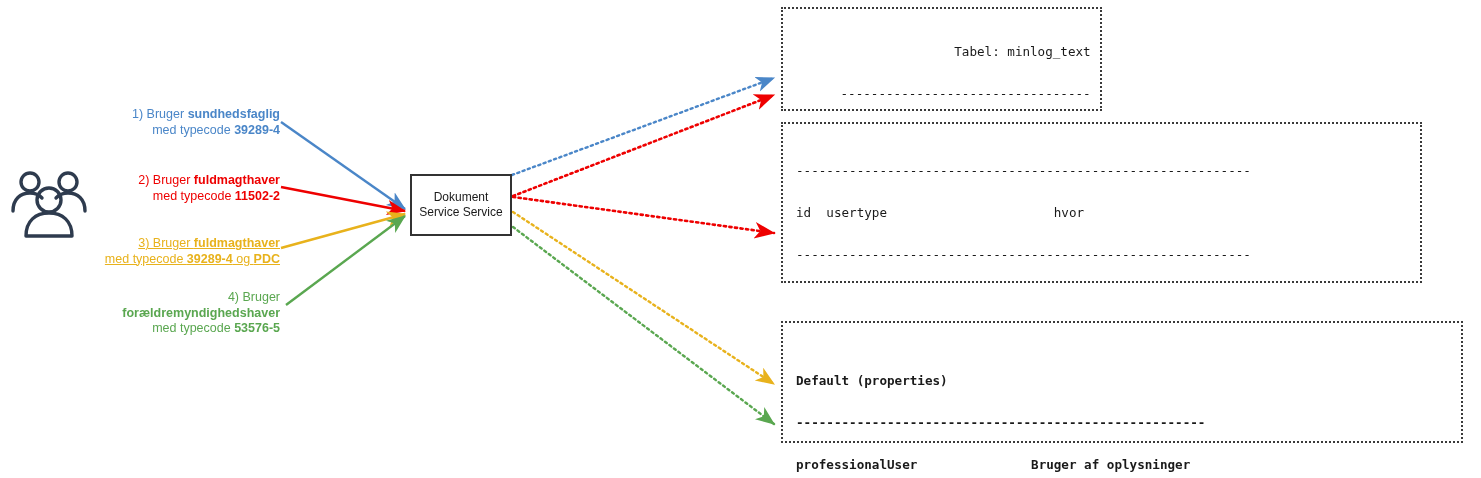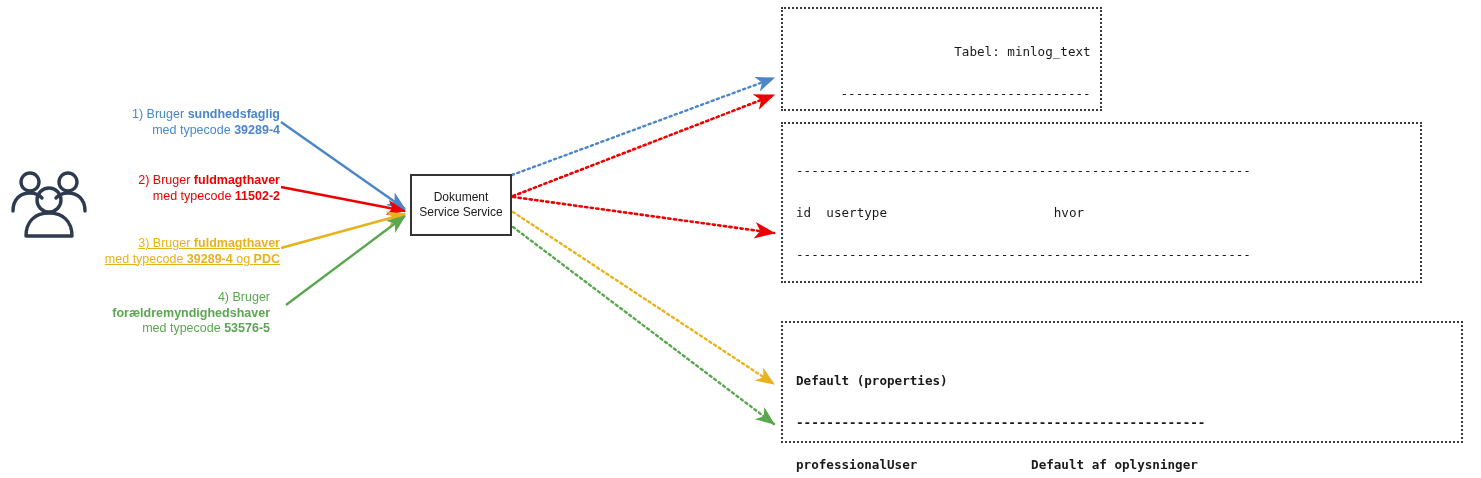--- a/index.html
+++ b/index.html
@@ -46,21 +46,21 @@
   }
   .flow-label b { font-weight: 700; }
   .flow-1 { color: #4a86c8; }
   .flow-2 { color: #ee0000; }
   .flow-3 { color: #e8b21c; text-decoration: underline; }
   .flow-4 { color: #5aa750; }
 
   .flow-1 { left: 60px; top: 107px; width: 220px; }
   .flow-2 { left: 60px; top: 173px; width: 220px; }
   .flow-3 { left: 50px; top: 236px; width: 230px; }
-  .flow-4 { left: 40px; top: 290px; width: 230px; }
+  .flow-4 { left: 50px; top: 290px; width: 230px; }
 
   
   .service-node {
     position: absolute;
     left: 410px;
     top: 174px;
     width: 102px;
     height: 62px;
     border: 2px solid #333333;
     background: #ffffff;
@@ -194,20 +194,20 @@
       <div>2   professionalUserConsentOverride Sundhedsfaglig hvor samtykker tilsidesættes</div>
       <div>3   childCustodyHolder            forældremyndighedsindehaver</div>
       
     </div>
   </div>
 
   <div class="panel panel-3">
     <div class="mono">
       <div>Default (properties)</div>
       <div class="rule">------------------------------------------------------</div>
-      <div>professionalUser               Default af oplysninger</div>
+      <div>professionalUser               Bruger af oplysninger</div>
       
       
       
     </div>
   </div>
 
 </div>
 
 </body></html>

